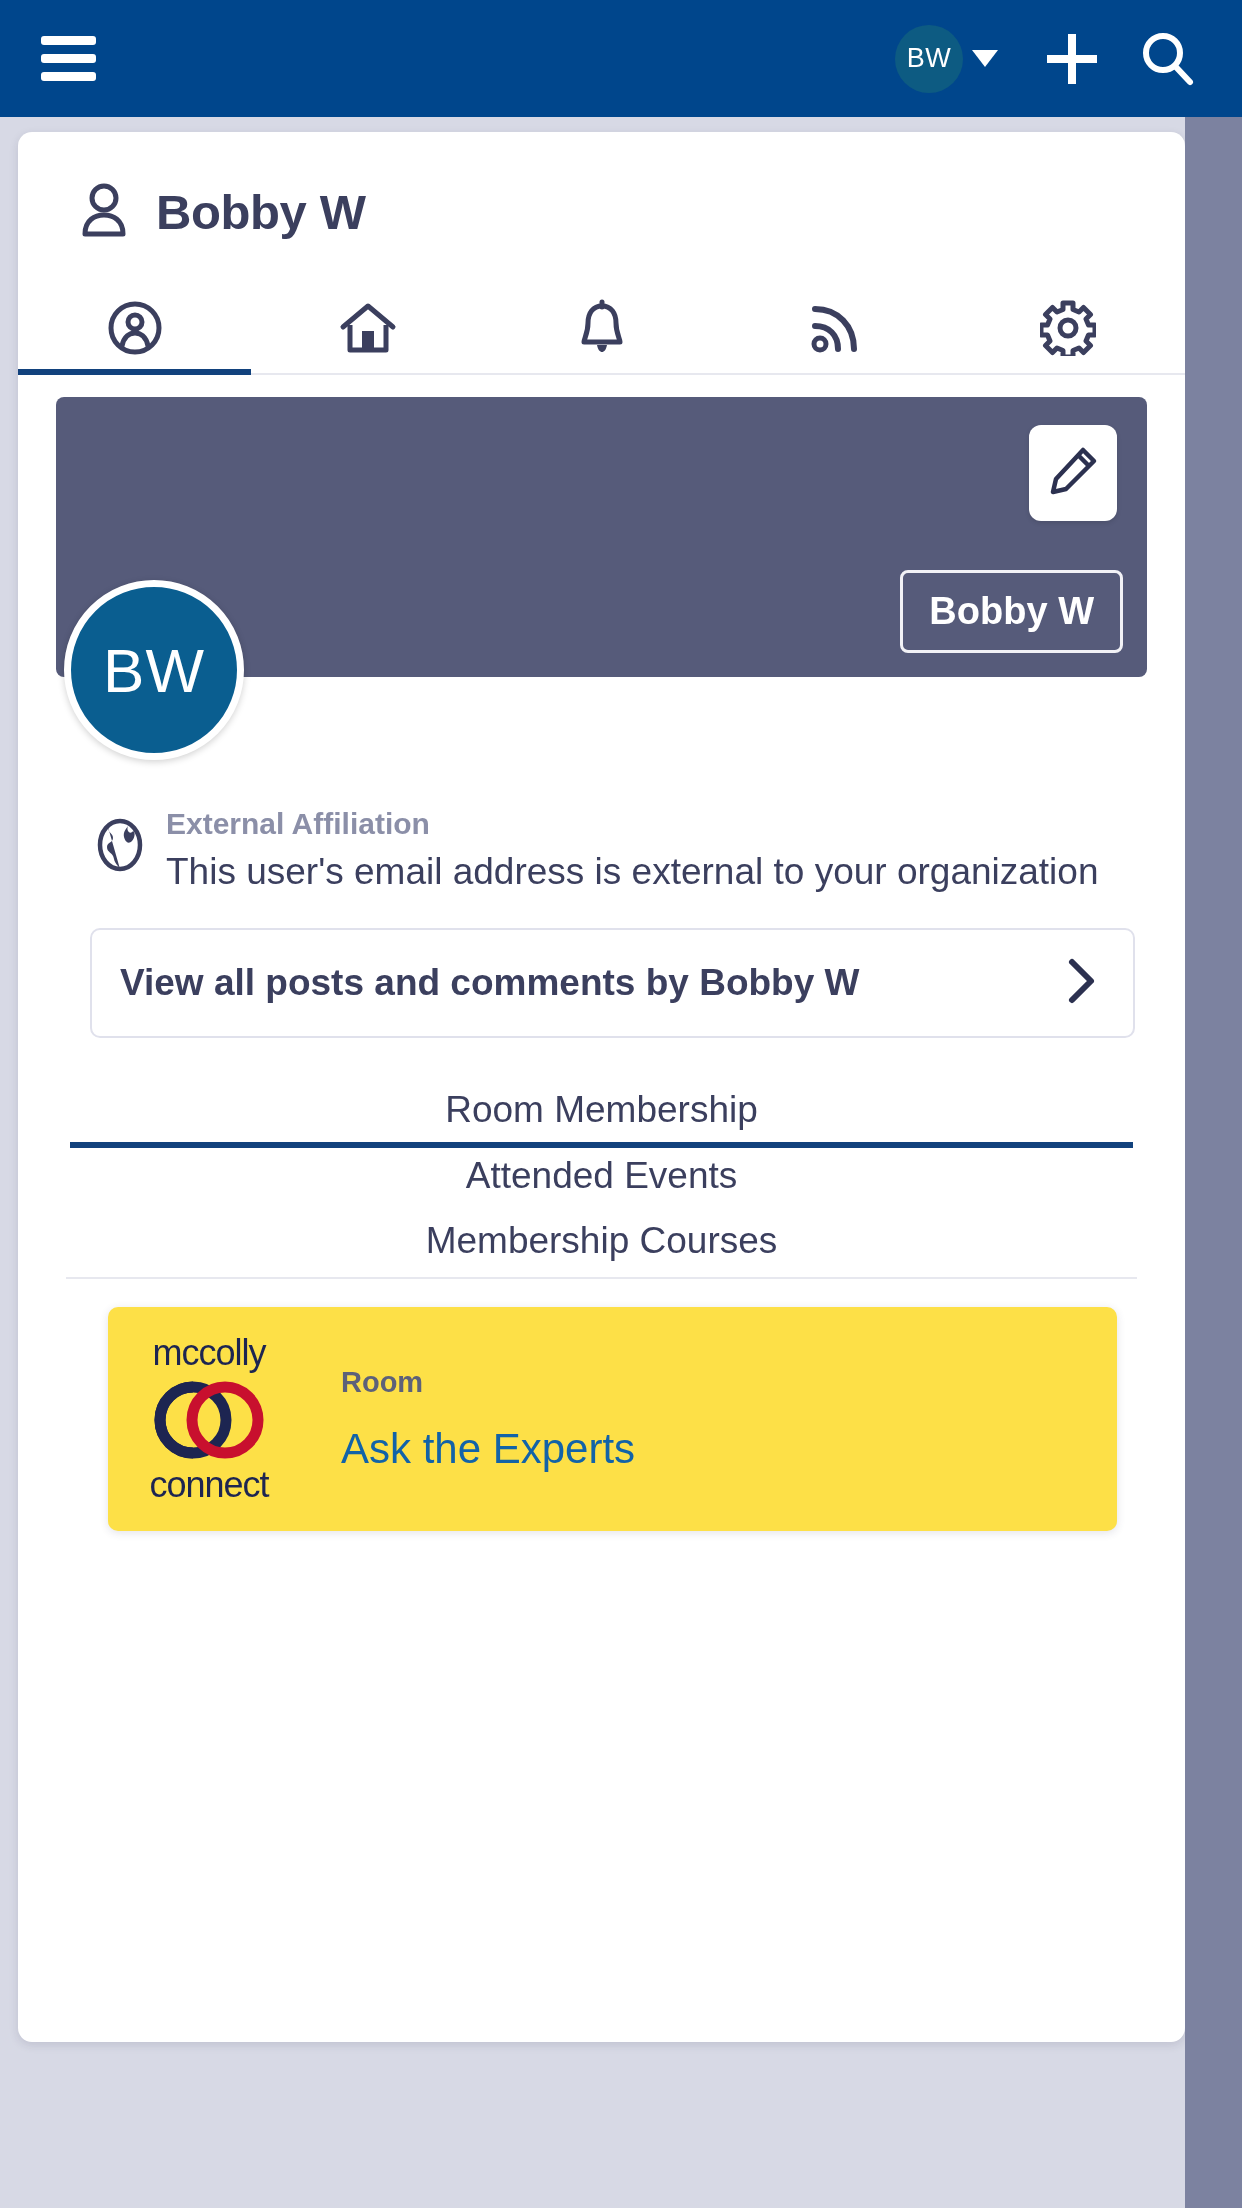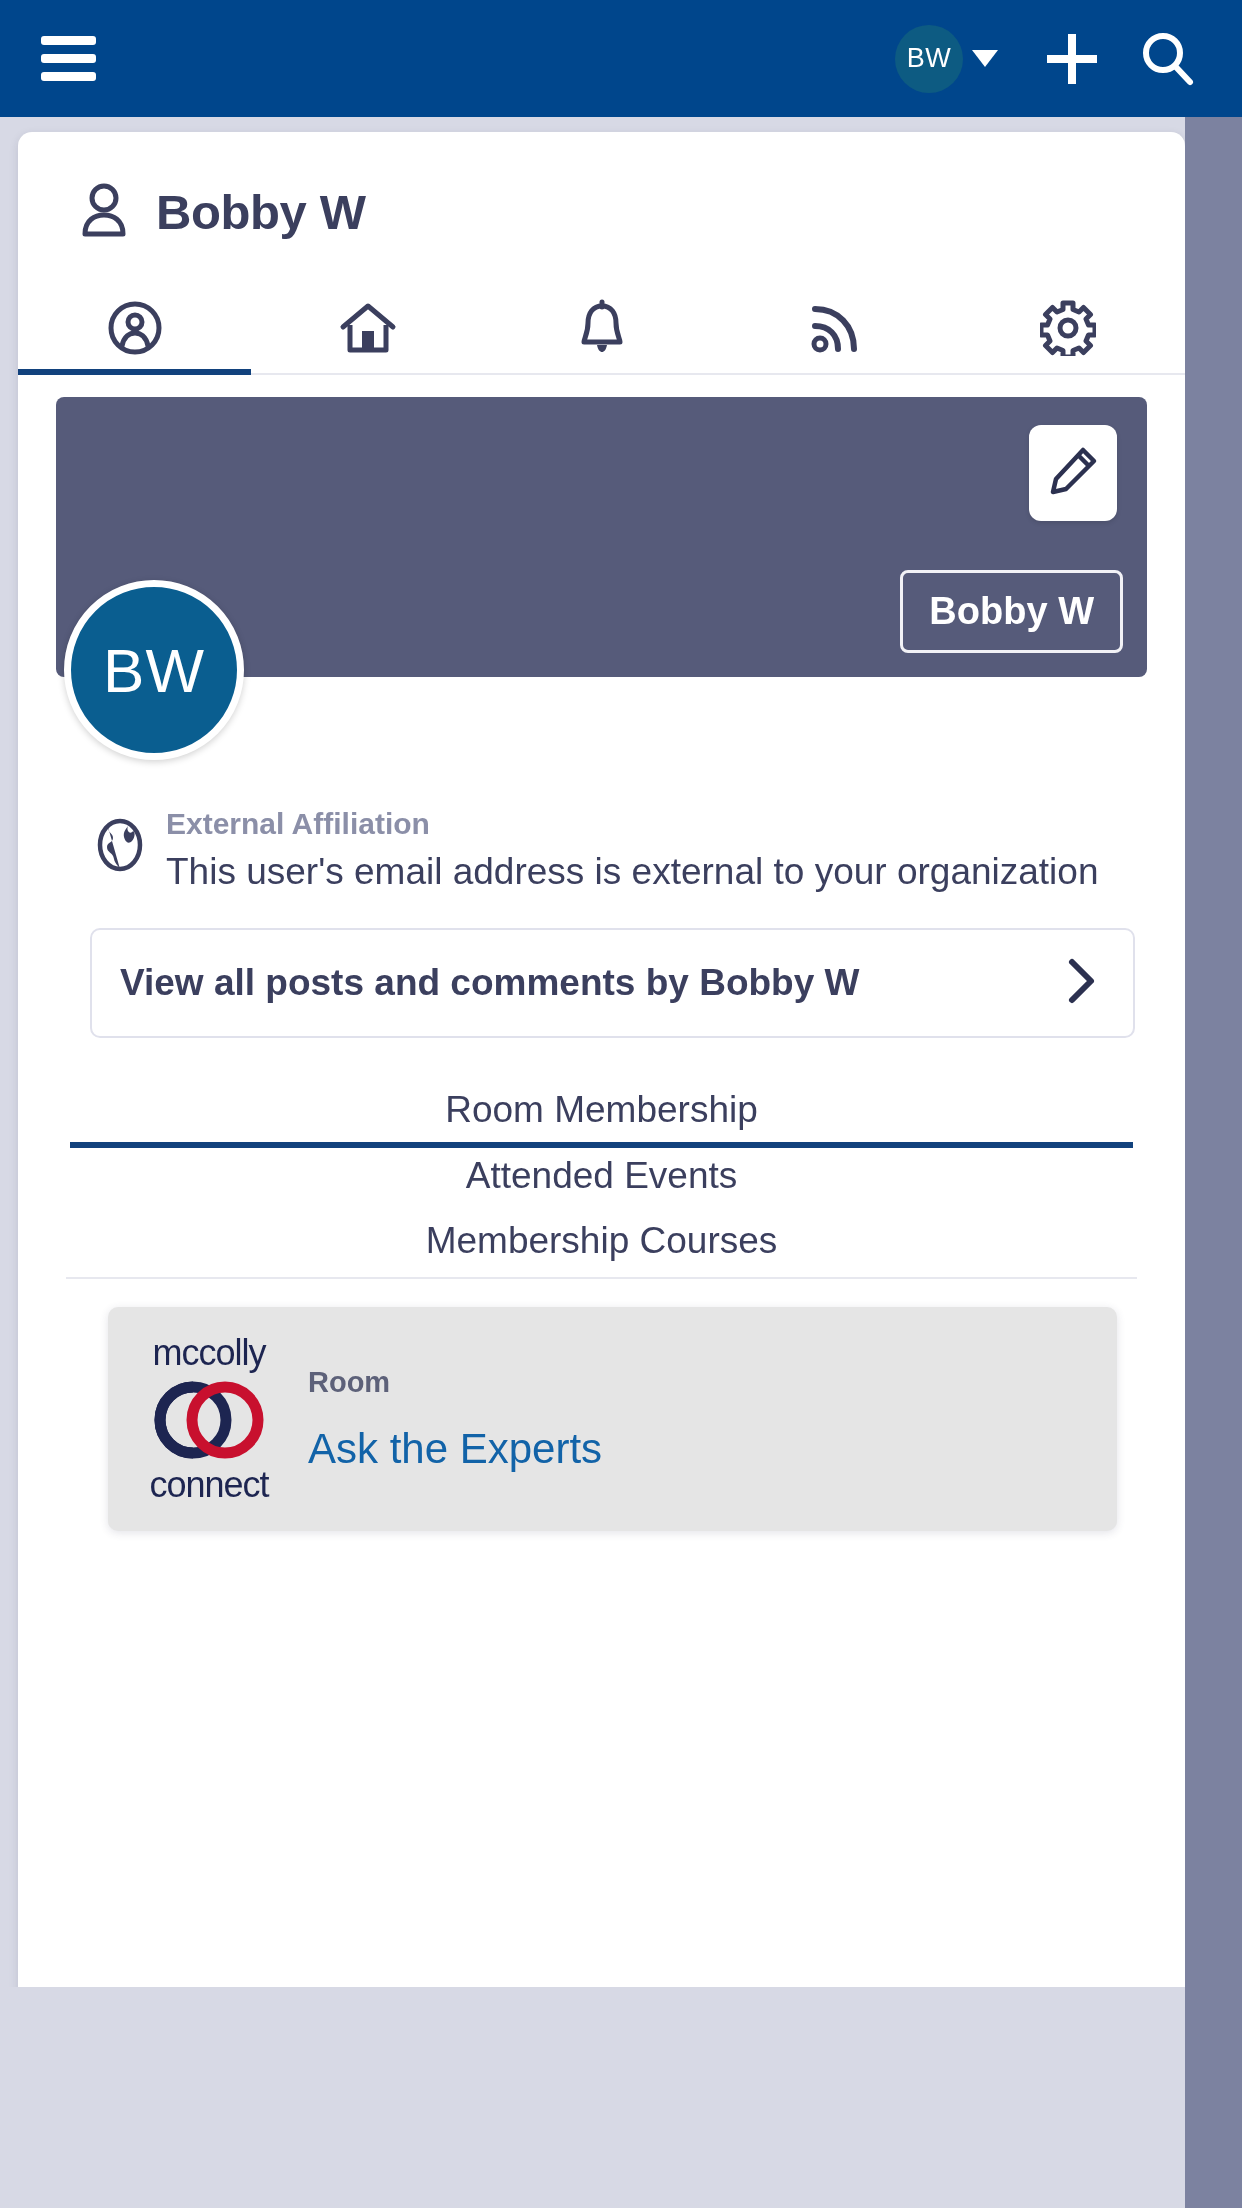--- a/index.html
+++ b/index.html
@@ -97,21 +97,21 @@
     cursor: pointer;
   }
   .icon-btn svg { display: block; }
 
   
   .page-scroll {
     position: absolute;
     top: 117px;
     left: 0;
     width: 1242px;
-    height: 1870px;
+    height: 2091px;
     background: #d7d9e5;
     overflow: hidden;
   }
 
   .main-card {
     position: absolute;
     top: 15px;
     left: 18px;
     width: 1167px;
     height: 1910px;
@@ -286,27 +286,28 @@
     content: "";
     position: absolute;
     left: 4px; right: 4px; bottom: -2px;
     height: 6px;
     background: #12427d;
   }
 
   
   .room-card {
     margin: 28px 68px 0 90px;
-    background: #e5e5e5;
+    background: #fde047;
     border-radius: 10px;
     box-shadow: 0 2px 9px rgba(60,60,90,.14);
     display: flex;
     align-items: center;
     padding: 28px 26px;
     cursor: pointer;
+    gap: 33px;
   }
   .room-logo {
     width: 150px;
     flex: 0 0 150px;
     text-align: center;
     font-family: "Liberation Sans", sans-serif;
   }
   .room-logo .word {
     font-size: 36px;
     color: #1d2551;

